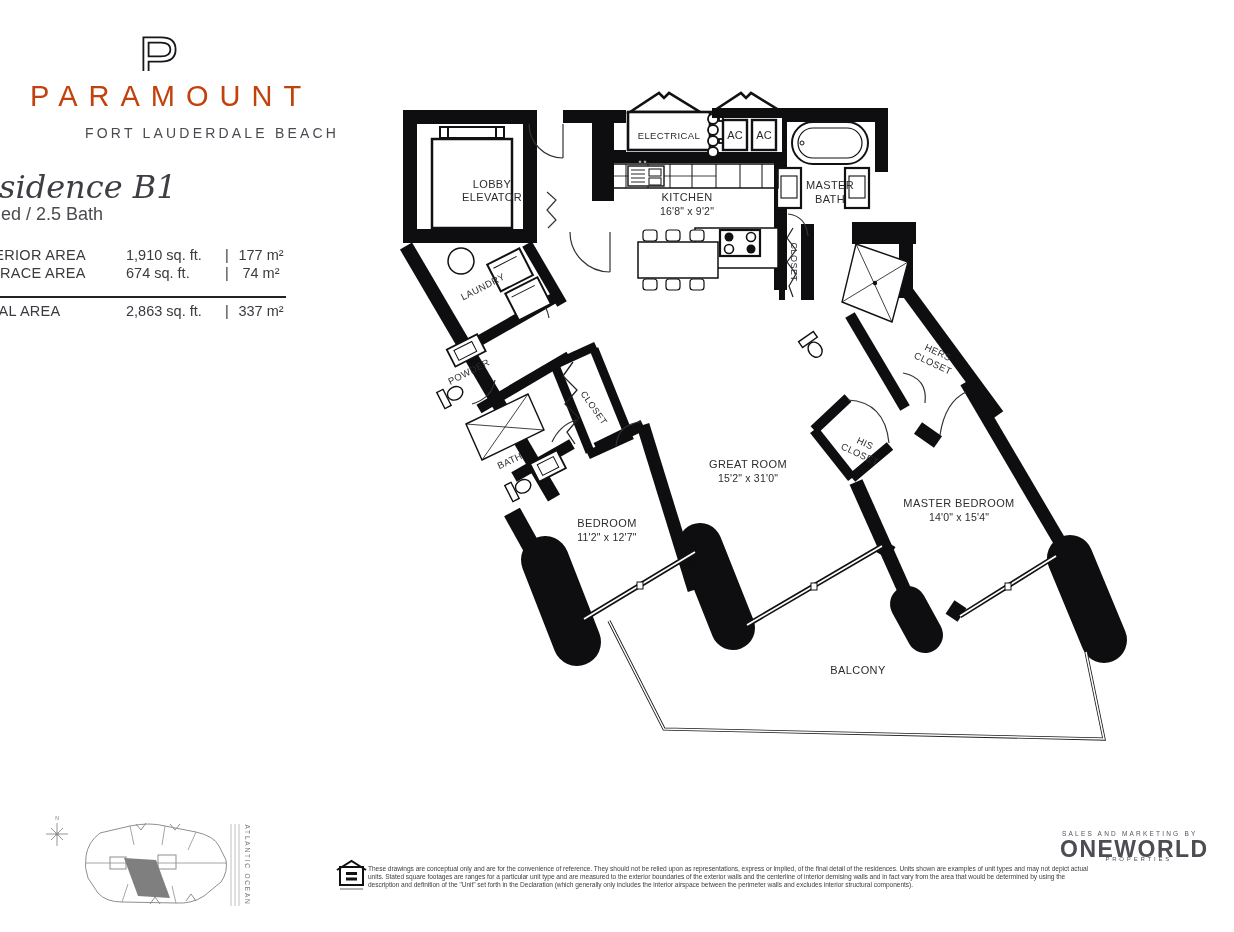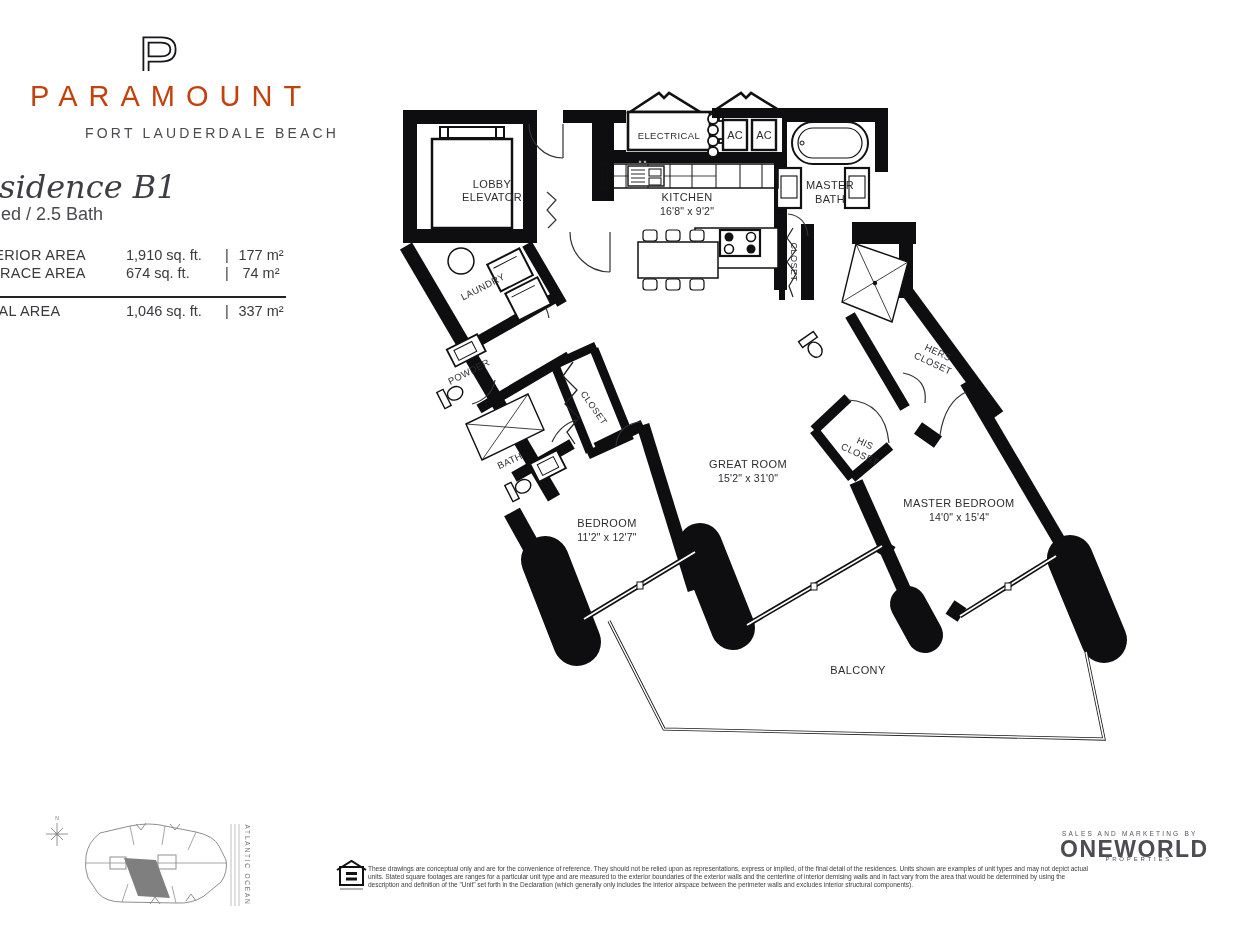--- a/index.html
+++ b/index.html
@@ -56,21 +56,21 @@
     </div>
     <div class="area-row" style="top:265px">
       <span class="a-label">TERRACE AREA</span>
       <span class="a-imp">674 sq. ft.</span>
       <span class="a-div">|</span>
       <span class="a-met">74 m²</span>
     </div>
     <div class="area-rule"></div>
     <div class="area-row" style="top:303px">
       <span class="a-label">TOTAL AREA</span>
-      <span class="a-imp">1,046 sq. ft.</span>
+      <span class="a-imp">2,863 sq. ft.</span>
       <span class="a-div">|</span>
       <span class="a-met">337 m²</span>
     </div>
   </div>
 
   <svg width="1234" height="932" viewBox="0 0 1234 932" style="position:absolute;left:0;top:0">
 
     <g>
       <path d="M146,71 V40 H161 Q173,40 173,49.5 Q173,59 161,59 H146" fill="none" stroke="#17171b" stroke-width="7"></path>
       <path d="M146,71 V40 H161 Q173,40 173,49.5 Q173,59 161,59 H146" fill="none" stroke="#ffffff" stroke-width="3.4"></path>

